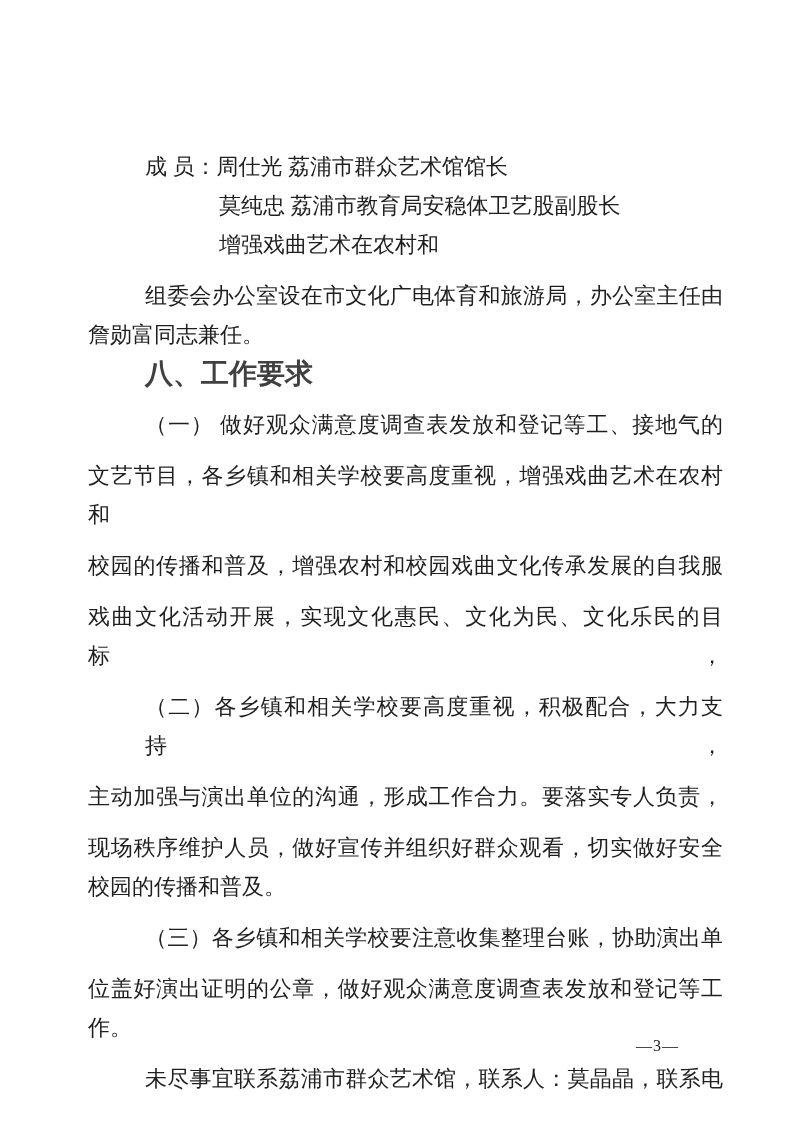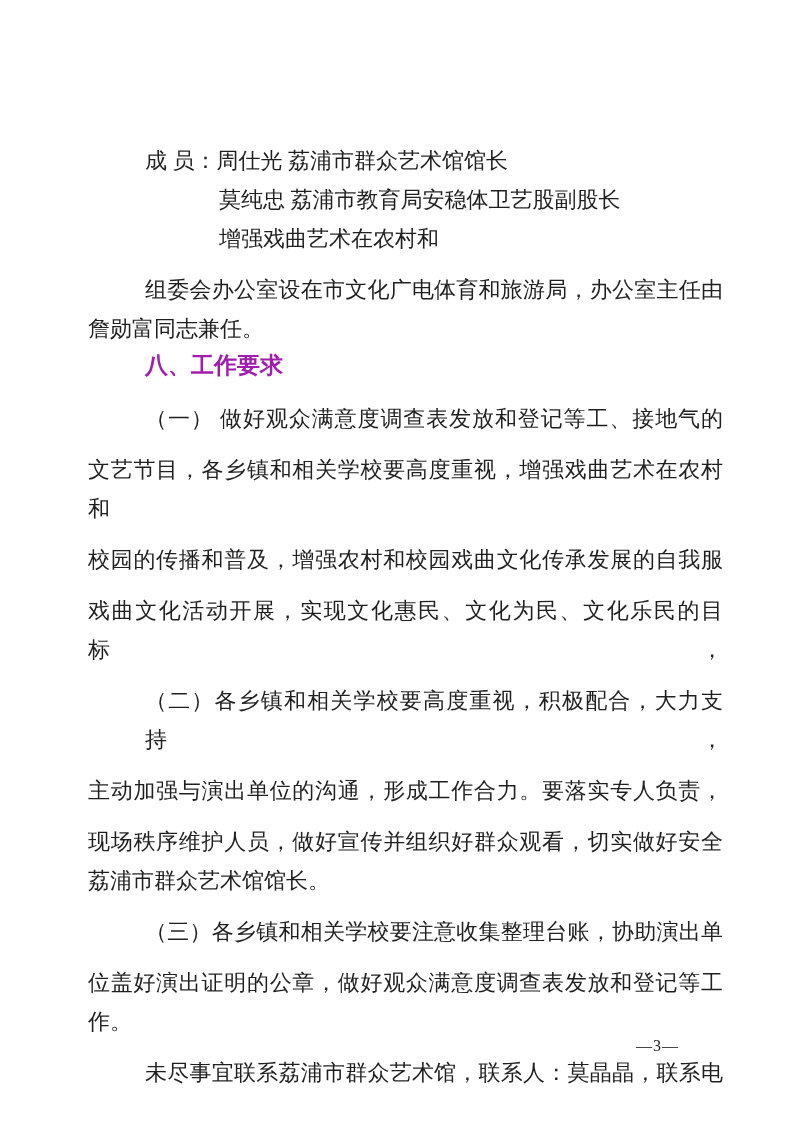--- a/index.html
+++ b/index.html
@@ -12,45 +12,45 @@
     width: 794px;
     height: 1123px;
     background: #ffffff;
     overflow: hidden;
     font-family: "Liberation Serif", "DejaVu Serif", serif;
     color: #1f1f1f;
   }
   .content {
     position: absolute;
     left: 88px;
-    top: 141px;
+    top: 147px;
     width: 635px;
     font-size: 22px;
     line-height: 39px;
   }
   .ln {
     white-space: nowrap;
   }
   
   .fill {
     white-space: normal;
     text-align: justify;
     text-align-last: justify;
     text-justify: inter-character;
     margin-top: 12px;
   }
   
   .ind2 { padding-left: 57px; }
   
   .member { padding-left: 131px; }
   .heading {
-    font-family: Liberation Mono, monospace;
+    font-family: Liberation Serif, serif;
     font-weight: bold;
-    color: #a21caf;
-    font-size: 23px;
+    color: #404040;
+    font-size: 28px;
   }
   .page-number {
     position: absolute;
     left: 636px;
     top: 1037px;
     font-size: 16px;
     letter-spacing: 1px;
     color: #1f1f1f;
     font-family: "Liberation Serif", "DejaVu Serif", serif;
   }
@@ -71,21 +71,21 @@
     <div class="ln heading ind2">八、工作要求</div>
 
     <div class="ln fill ind2">（一） 做好观众满意度调查表发放和登记等工、接地气的</div>
     <div class="ln fill">文艺节目，各乡镇和相关学校要高度重视，增强戏曲艺术在农村和</div>
     <div class="ln fill">校园的传播和普及，增强农村和校园戏曲文化传承发展的自我服</div>
     <div class="ln fill">戏曲文化活动开展，实现文化惠民、文化为民、文化乐民的目标，</div>
 
     <div class="ln fill ind2">（二）各乡镇和相关学校要高度重视，积极配合，大力支持，</div>
     <div class="ln fill">主动加强与演出单位的沟通，形成工作合力。要落实专人负责，</div>
     <div class="ln fill">现场秩序维护人员，做好宣传并组织好群众观看，切实做好安全</div>
-    <div class="ln">荔浦市群众艺术馆馆长。</div>
+    <div class="ln">校园的传播和普及。</div>
 
     <div class="ln fill ind2">（三）各乡镇和相关学校要注意收集整理台账，协助演出单</div>
     <div class="ln fill">位盖好演出证明的公章，做好观众满意度调查表发放和登记等工</div>
     <div class="ln">作。</div>
 
     <div class="ln fill ind2">未尽事宜联系荔浦市群众艺术馆，联系人：莫晶晶，联系电</div>
 
   </div>
 
   <div class="page-number">—3—</div>

